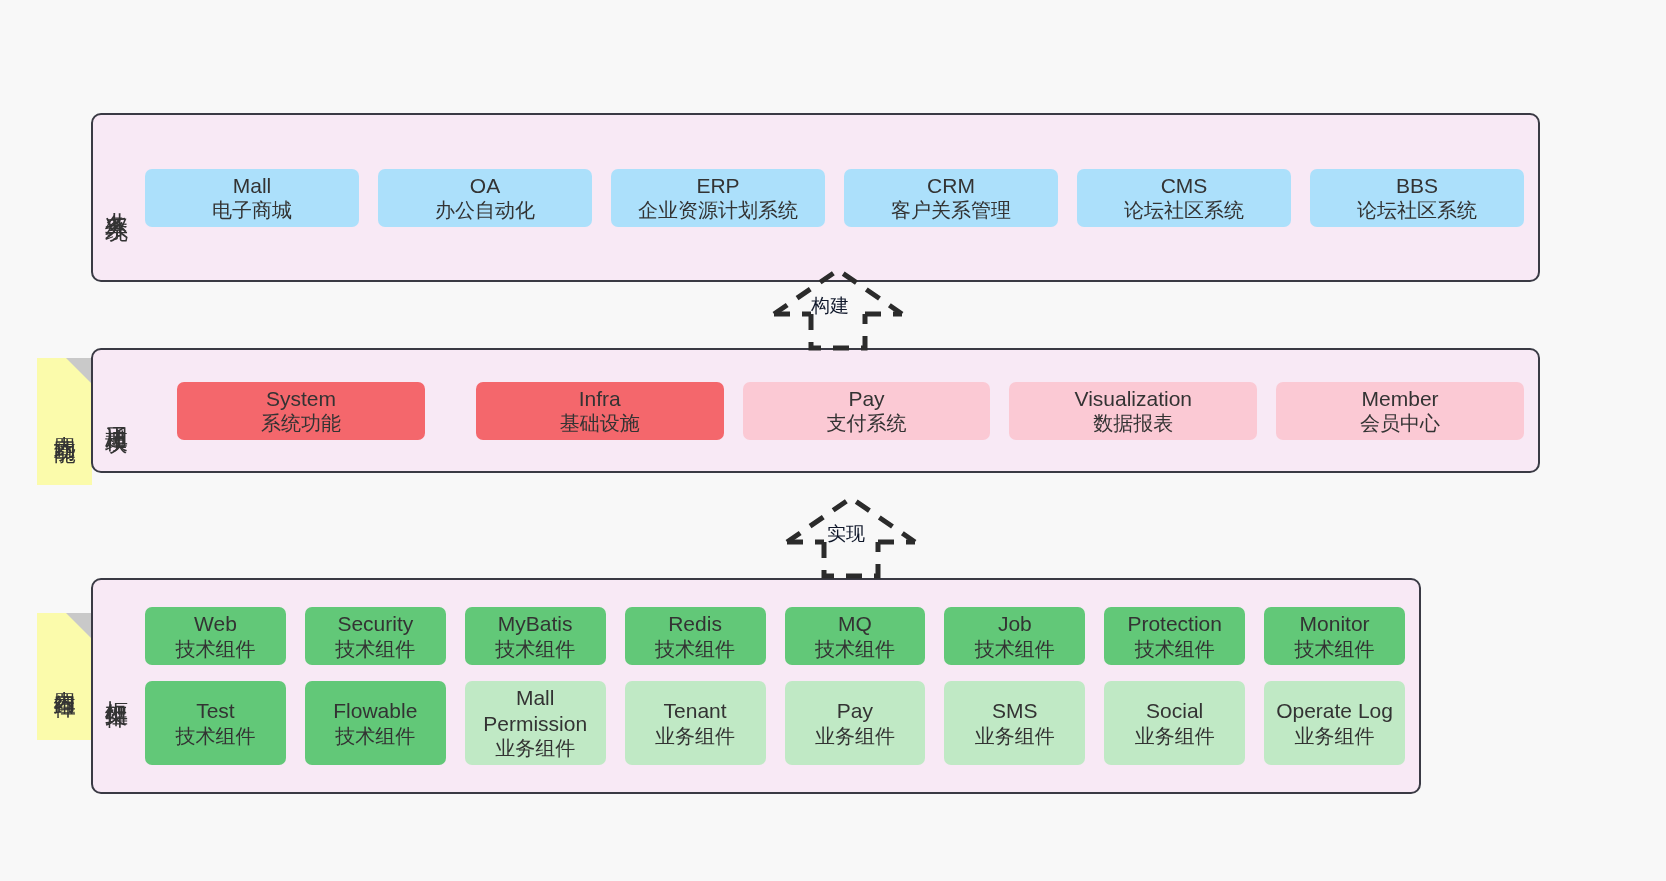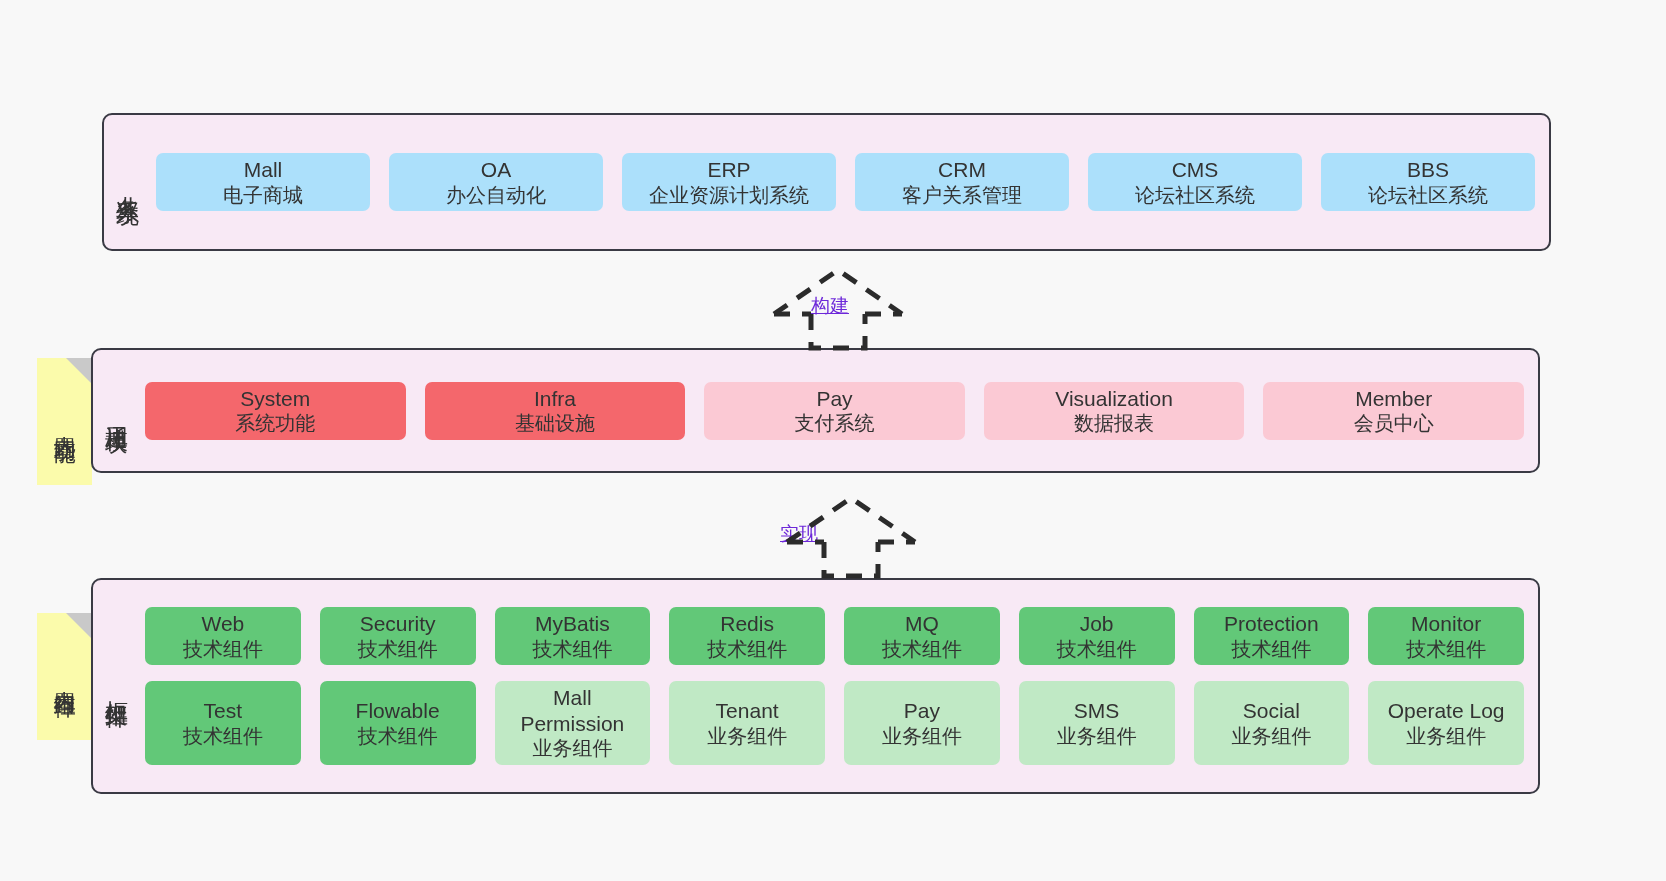--- a/index.html
+++ b/index.html
@@ -64,21 +64,21 @@
     text-align: center;
     line-height: 1.22;
     box-sizing: border-box;
     padding: 4px 6px;
   }
   .cell .en { font-size: 21px; }
   .cell .cn { font-size: 20px; }
 
   
   .c-blue       { background: #ace0fb; }
-  .c-red        { background: #f4676c; }
+  .c-red        { background: #f4676c; margin-left: 32px; }
   .c-pink       { background: #fbc9d4; }
   .c-green      { background: #62c878; }
   .c-greenlight { background: #c0e9c5; }
 
   
   .note {
     position: absolute;
     background: #fbfbab;
     z-index: 1;
     box-sizing: border-box;
@@ -104,30 +104,29 @@
   }
 
   
   .arrow {
     position: absolute;
     z-index: 3;
   }
   .arrow-label {
     position: absolute;
     font-size: 19px;
-    color: #6d28d9;
+    color: #0f172a;
     white-space: nowrap;
     user-select: none;
-    text-decoration: underline;
   }
 </style>
 </head>
 <body>
 
-<div class="band" id="band-0" style="left:102px; top:113px; width:1449px; height:138px;">
+<div class="band" id="band-0" style="left:91px; top:113px; width:1449px; height:169px;">
   <div class="band-title">业务系统</div>
   <div class="band-body">
     <div class="row">
       <div class="cell c-blue">
         <span class="en">Mall</span>
         <span class="cn">电子商城</span>
       </div>
       <div class="cell c-blue">
         <span class="en">OA</span>
         <span class="cn">办公自动化</span>
@@ -196,28 +195,28 @@
 </div>
 
 <div class="arrow" style="left:763px; top:490px; width:170px; height:90px;">
   <svg width="170" height="90" viewBox="0 0 170 90">
     <polyline points="24,52 88,8 152,52" fill="none" stroke="#2b2b2b" stroke-width="5" stroke-dasharray="16,12" stroke-linecap="butt"></polyline>
     <polyline points="24,52 61,52" fill="none" stroke="#2b2b2b" stroke-width="5" stroke-dasharray="16,12"></polyline>
     <polyline points="115,52 152,52" fill="none" stroke="#2b2b2b" stroke-width="5" stroke-dasharray="16,12"></polyline>
     <polyline points="61,52 61,86 115,86 115,52" fill="none" stroke="#2b2b2b" stroke-width="5" stroke-dasharray="16,12"></polyline>
   </svg>
 </div>
-<div class="arrow-label" style="left:780px; top:521px;">实现</div>
+<div class="arrow-label" style="left:827px; top:521px;">实现</div>
 
 <div class="note" id="note-1" style="left:37px; top:613px; width:55px; height:127px;">
   <span class="fold"></span>
   <span>内置组件</span>
 </div>
 
-<div class="band" id="band-2" style="left:91px; top:578px; width:1449px; height:216px;">
+<div class="band" id="band-2" style="left:91px; top:578px; width:1330px; height:216px;">
   <div class="band-title">框架组件</div>
   <div class="band-body">
 
     <div class="row">
       <div class="cell c-green">
         <span class="en">Web</span>
         <span class="cn">技术组件</span>
       </div>
       <div class="cell c-green">
         <span class="en">Security</span>

